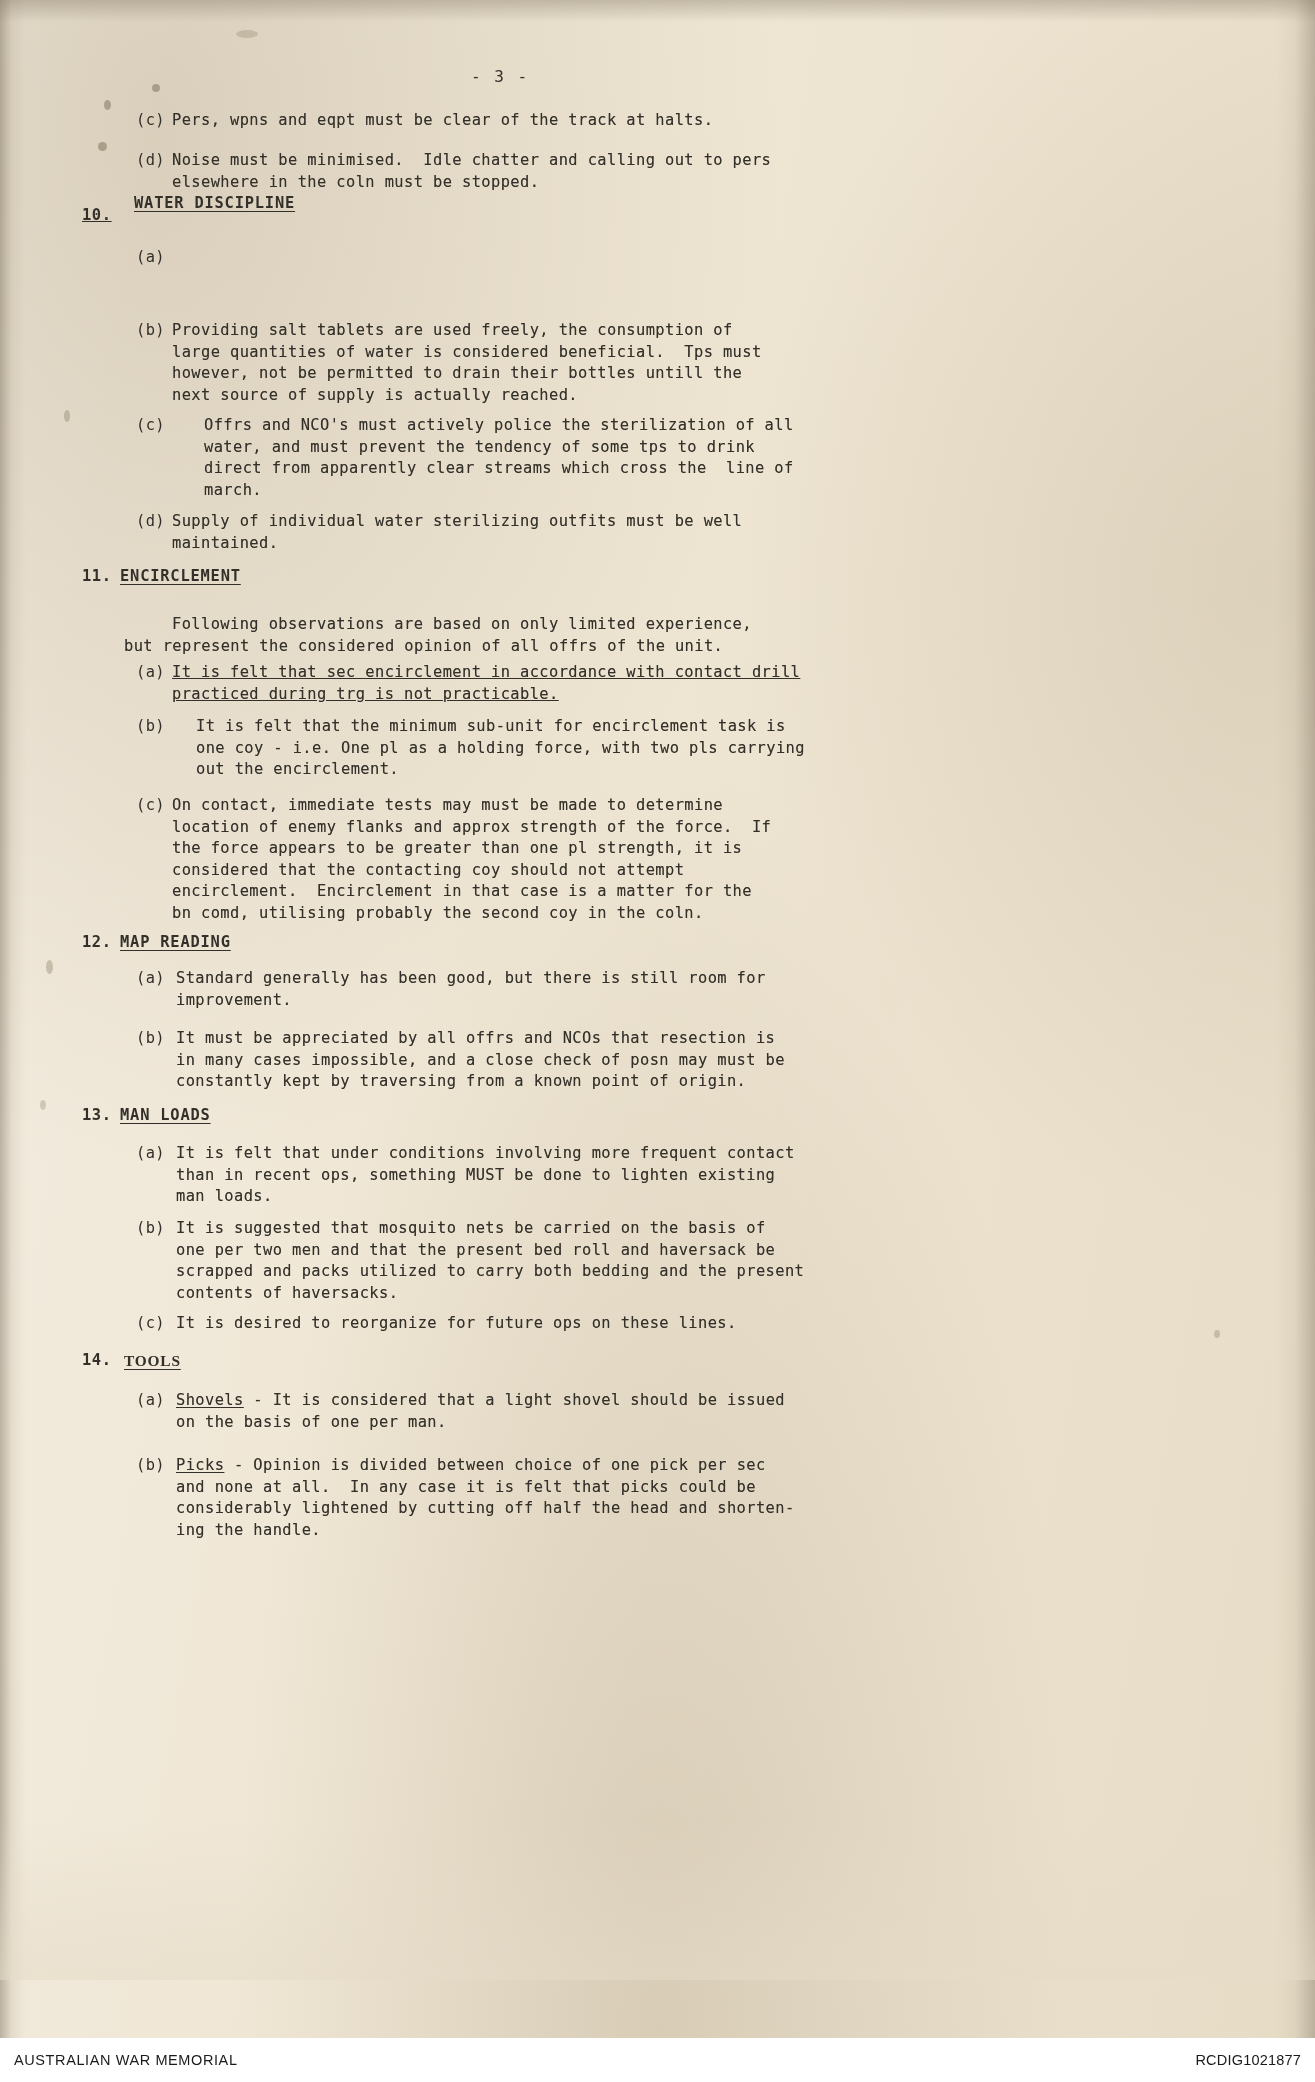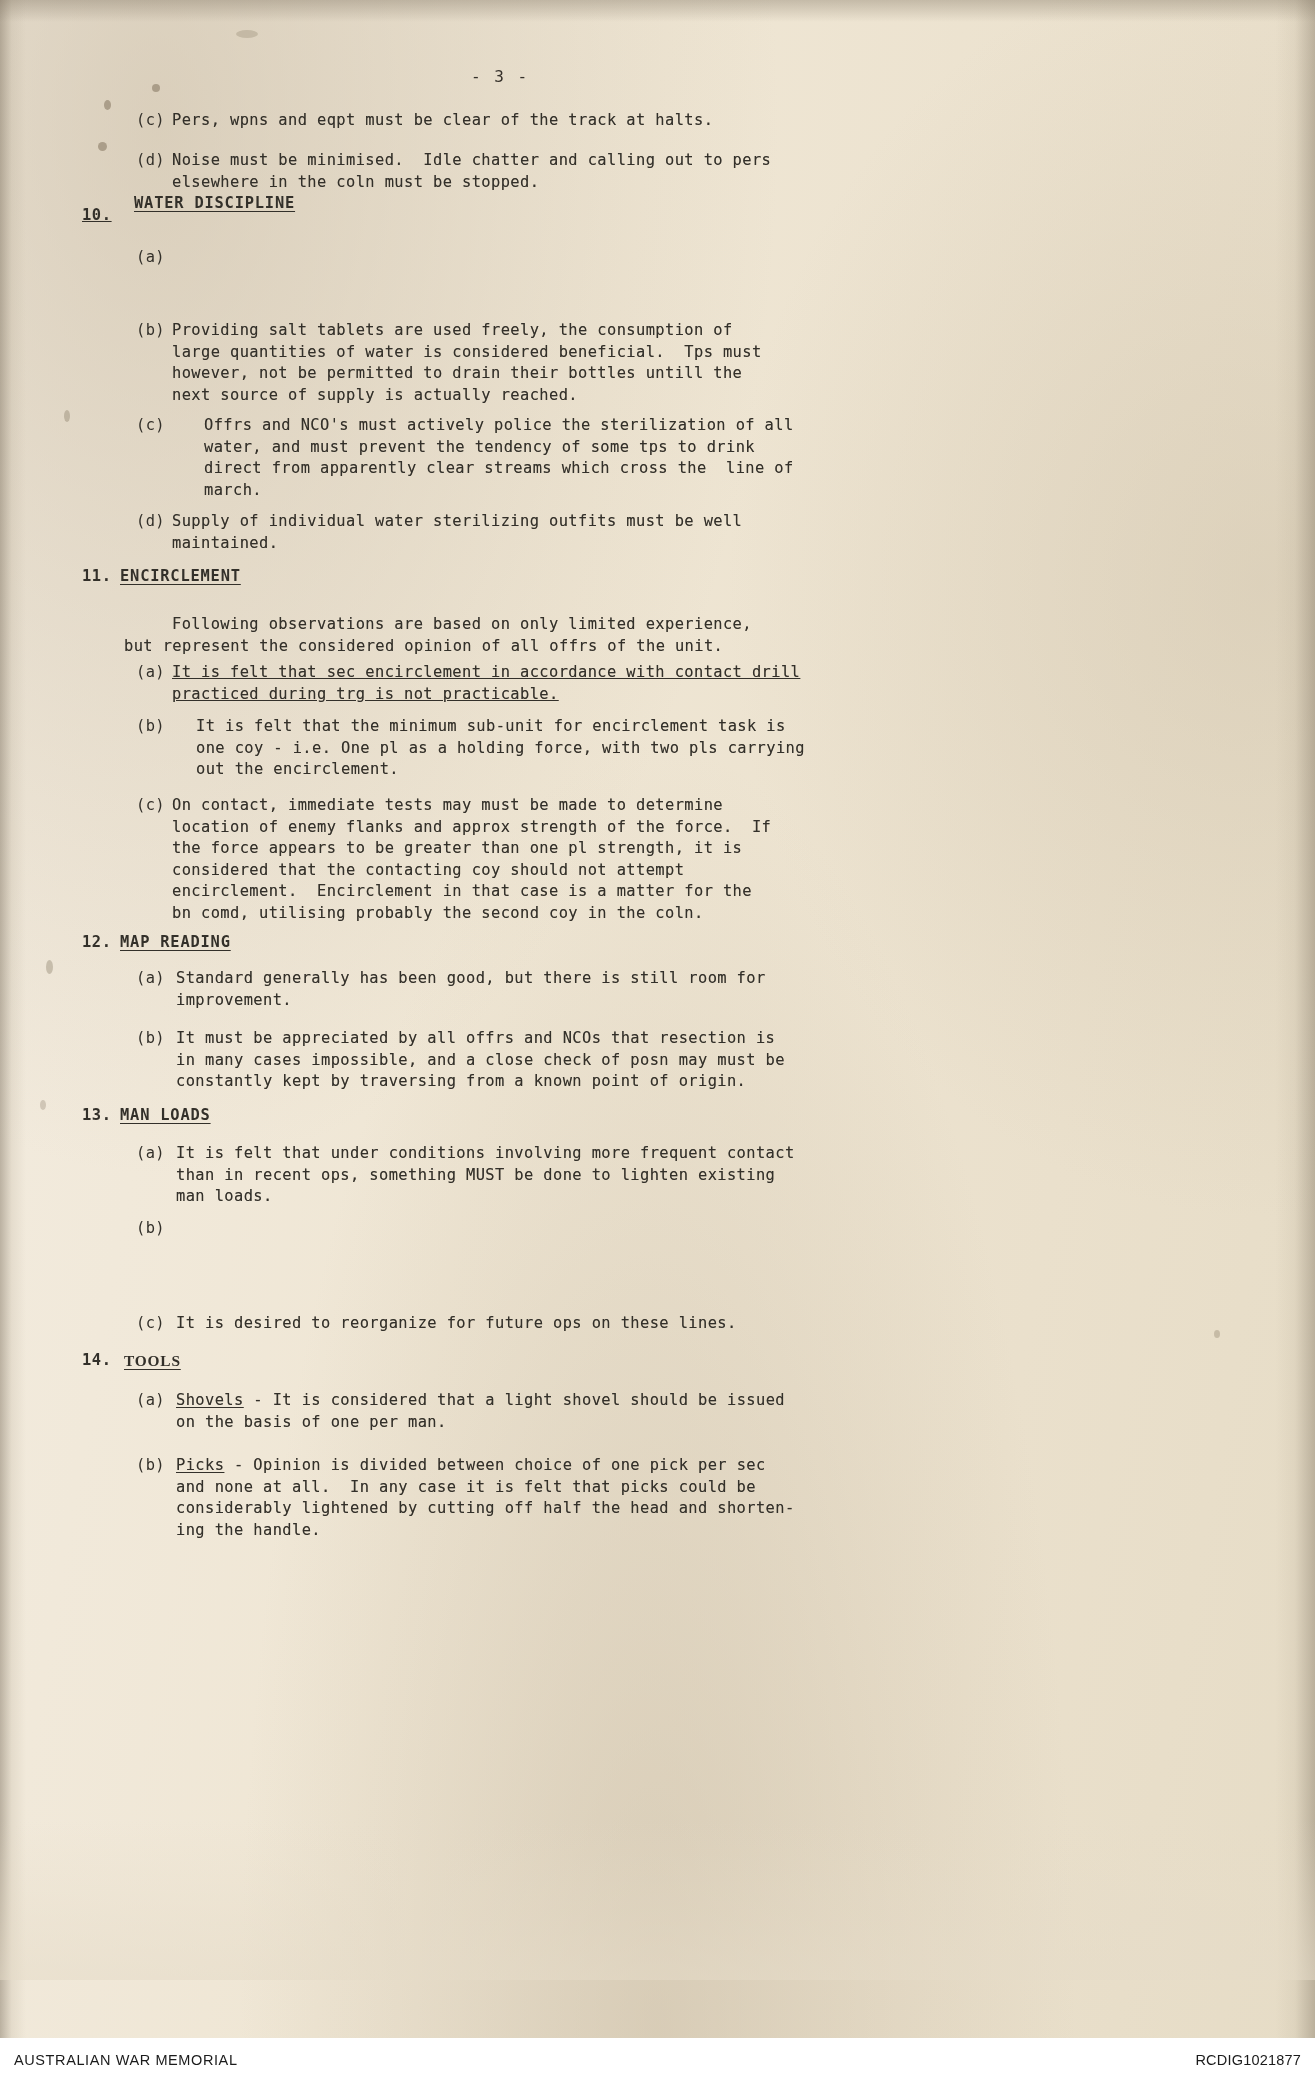--- a/index.html
+++ b/index.html
@@ -210,20 +210,24 @@
 
     <div class="num" style="left:82px; top:1105px;">13.</div>
     <div class="heading" style="left:120px; top:1105px;">MAN LOADS</div>
 
     <div class="label" style="left:136px; top:1143px;">(a)</div>
     <div class="para" style="left:176px; top:1143px; width:1030px;">It is felt that under conditions involving more frequent contact
 than in recent ops, something MUST be done to lighten existing
 man loads.</div>
 
     <div class="label" style="left:136px; top:1218px;">(b)</div>
+    <div class="para" style="left:176px; top:1218px; width:1035px;">It is suggested that mosquito nets be carried on the basis of
+one per two men and that the present bed roll and haversack be
+scrapped and packs utilized to carry both bedding and the present
+contents of haversacks.</div>
 
     <div class="label" style="left:136px; top:1313px;">(c)</div>
     <div class="para" style="left:176px; top:1313px; width:1030px;">It is desired to reorganize for future ops on these lines.</div>
 
     <div class="num" style="left:82px; top:1350px;">14.</div>
     <div class="heading" style="left:124px; top:1350px;font-family:Liberation Serif, serif;">TOOLS</div>
 
     <div class="label" style="left:136px; top:1390px;">(a)</div>
     <div class="para" style="left:176px; top:1390px; width:1030px;"><span class="ul">Shovels</span><span> - It is considered that a light shovel should be issued
 on the basis of one per man.</span></div>

